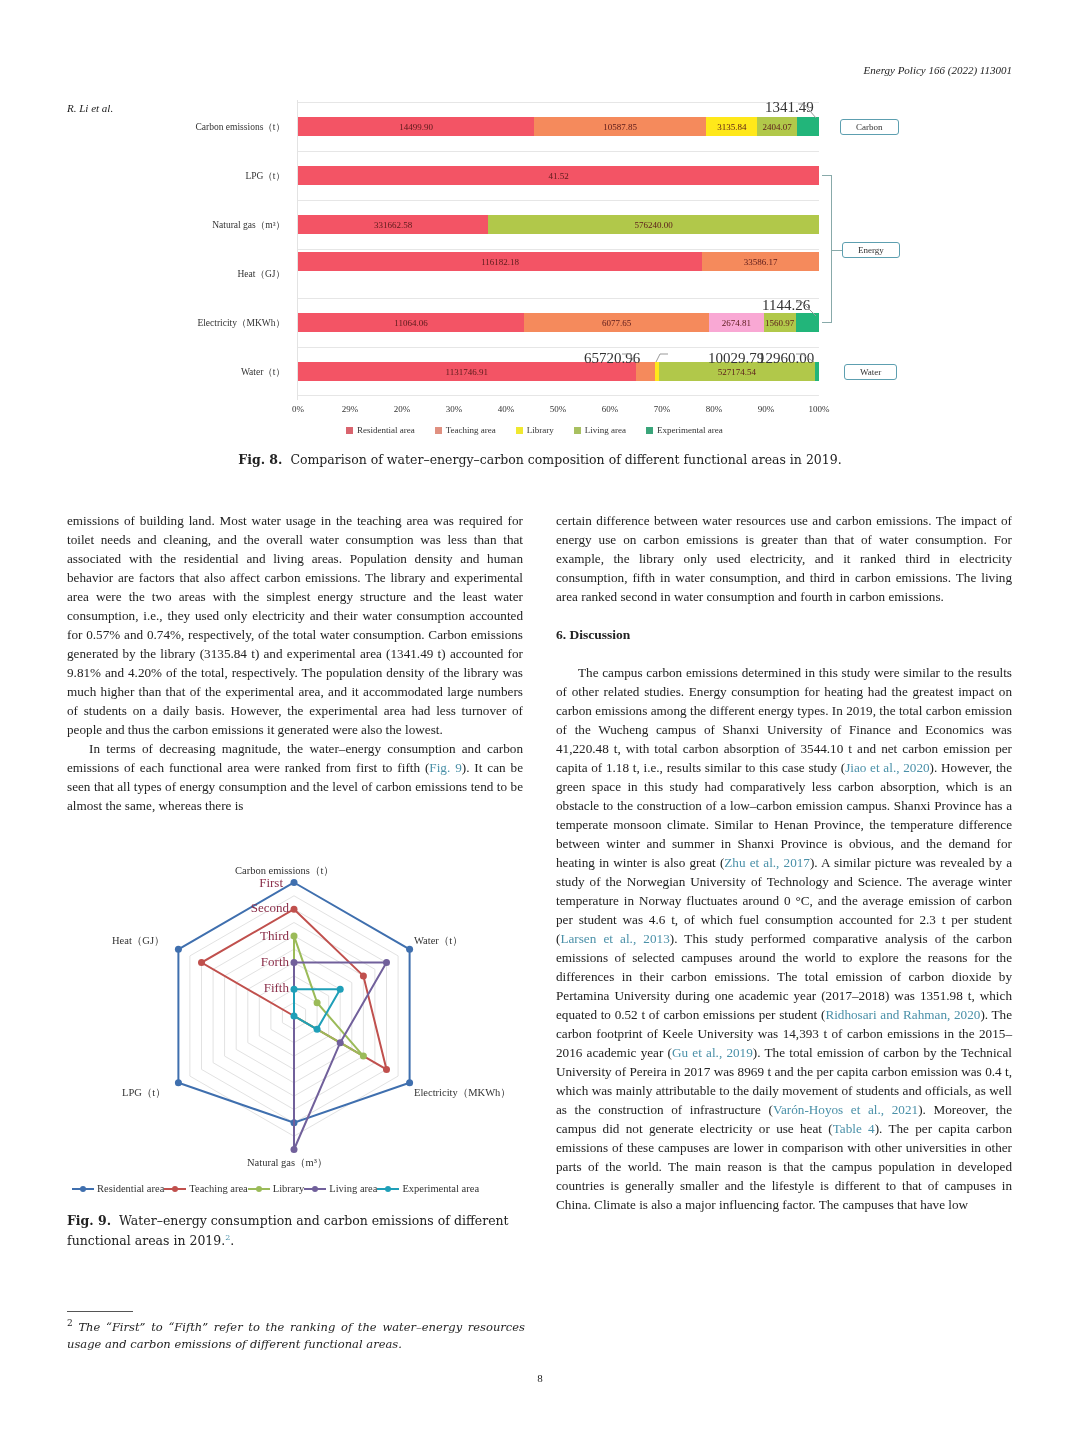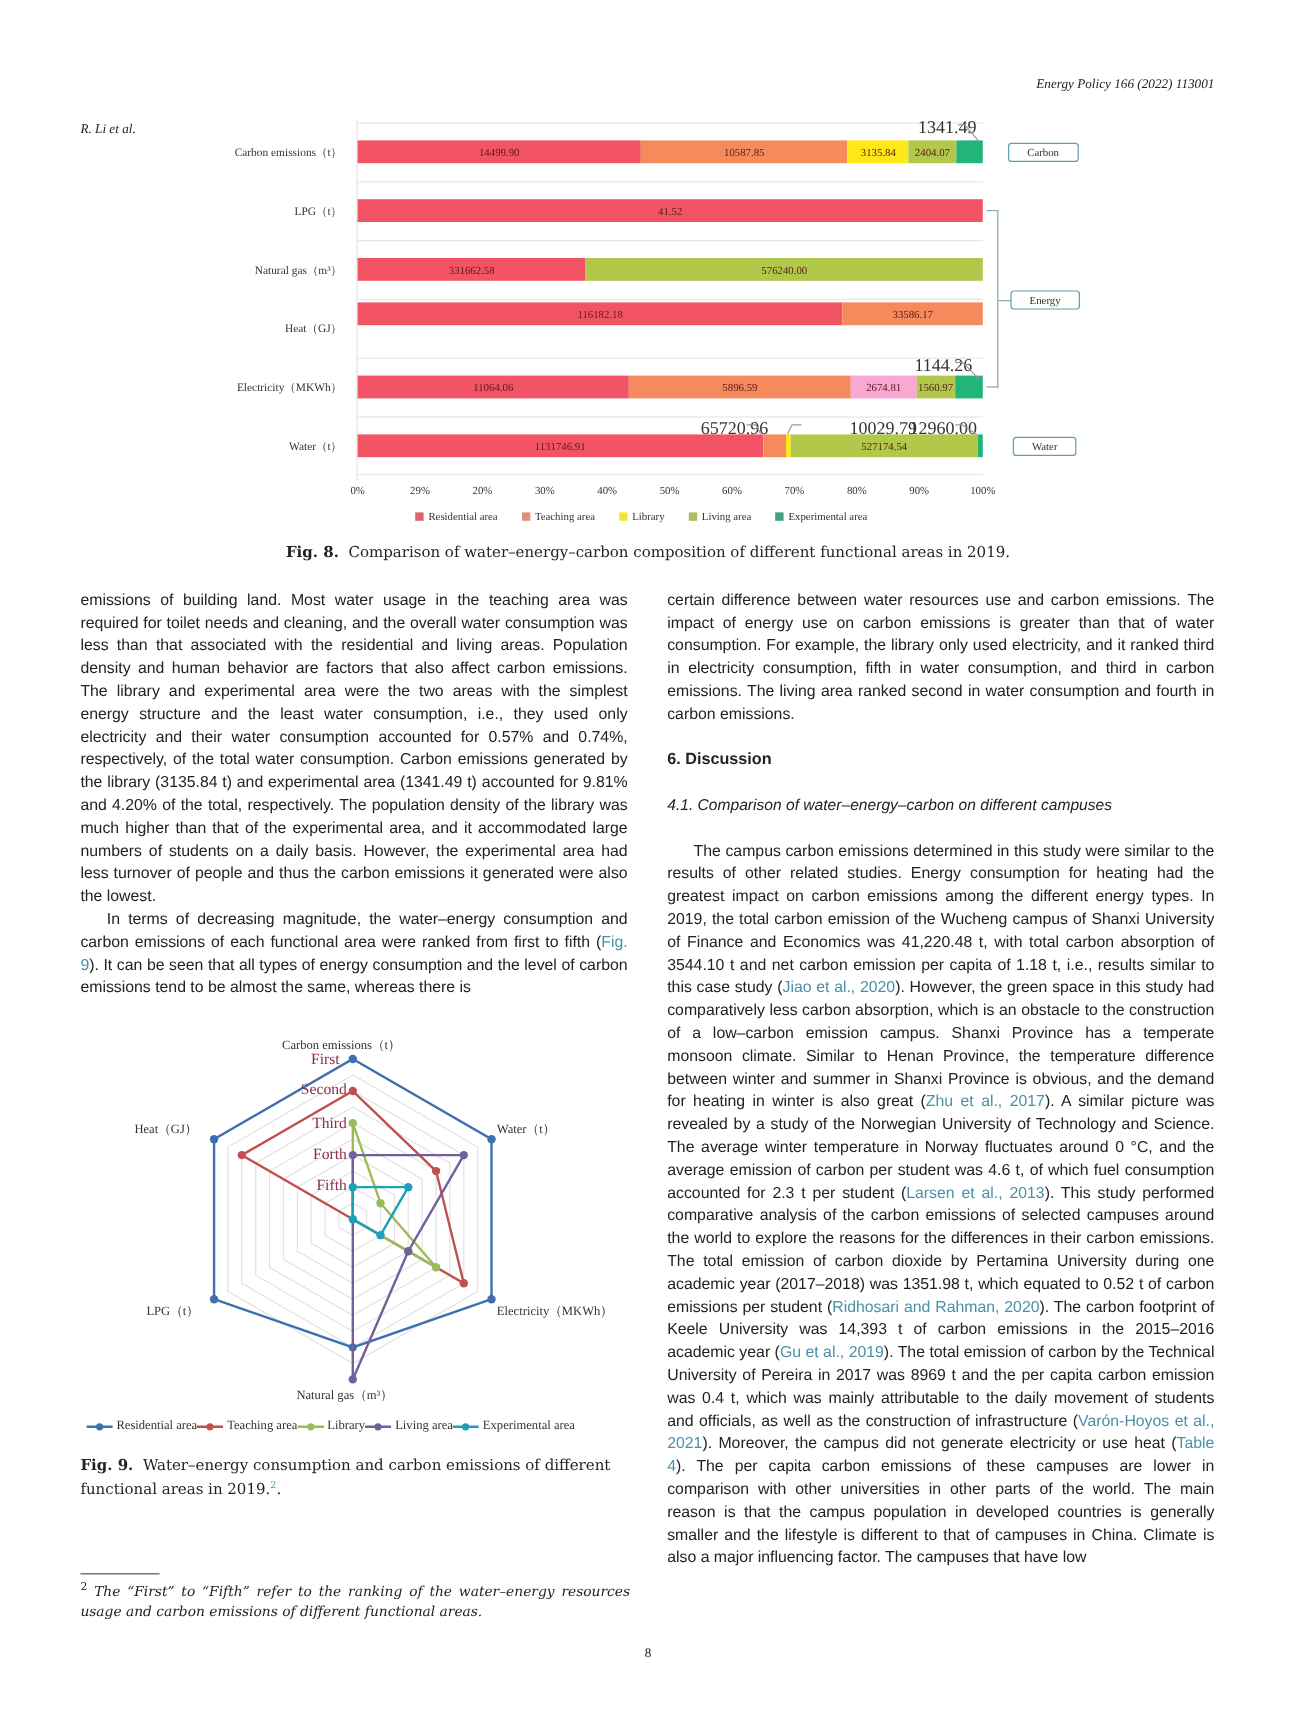--- a/index.html
+++ b/index.html
@@ -19,21 +19,21 @@
   .tick { position: absolute; top: 314px; font-size: 9px; font-family: "Liberation Serif", serif; color: #333; transform: translateX(-50%); }
   .legend8 { position: absolute; top: 335px; left: 346px; display: flex; gap: 20px; font-size: 9px; font-family: "Liberation Serif", serif; color: #333; }
   .legend8 .item { display: flex; align-items: center; gap: 4px; }
   .legend8 .sw { width: 7px; height: 7px; display: inline-block; }
   .group-box { position: absolute; border: 1px solid #5d9fb0; border-radius: 3px; font-size: 9px; font-family: "Liberation Serif", serif; padding: 2px 15px; background: #fff; color: #333; }
   .bracket { position: absolute; border: 1px solid #8aa; border-left: none; }
   .caption { position: absolute; left: 0; width: 1080px; text-align: center; font-size: 12.5px; font-family: "DejaVu Serif", serif; }
   .caption b { font-weight: bold; }
 
   
-  .col { position: absolute; width: 456px; font-size: 13.2px; line-height: 19px; text-align: justify; font-family: Liberation Sans, sans-serif; color: #222; }
+  .col { position: absolute; width: 456px; font-size: 13.2px; line-height: 19px; text-align: justify; font-family: Liberation Serif, serif; color: #222; margin-top: 21px; }
   .col p { margin: 0; }
   .col p.indent { text-indent: 22px; }
   .link { color: #4a90a8; }
   .sec-head { font-weight: bold; font-size: 13.5px; }
   .subsec-head { font-style: italic; font-size: 13px; }
 
   
   .fig9 { position: absolute; left: 67px; top: 860px; width: 460px; height: 340px; }
   .radar-label { position: absolute; font-size: 10.5px; font-family: "Liberation Serif", serif; color: #333; white-space: nowrap; }
   .rank-label { position: absolute; font-size: 13px; font-family: "Liberation Serif", serif; color: #8b2f4a; white-space: nowrap; text-align: right; }
@@ -87,21 +87,21 @@
 
   <div class="bar-label" style="top:178px">Heat（GJ）</div>
   <div class="bar" style="top:162px">
     <div class="seg" style="width:77.6%;background:#f35465">116182.18</div>
     <div class="seg" style="width:22.4%;background:#f58a5c">33586.17</div>
   </div>
 
   <div class="bar-label" style="top:227px">Electricity（MKWh）</div>
   <div class="bar" style="top:223px">
     <div class="seg" style="width:43.4%;background:#f35465">11064.06</div>
-    <div class="seg" style="width:35.5%;background:#f58a5c">5896.59</div>
+    <div class="seg" style="width:35.5%;background:#f58a5c">6077.65</div>
     <div class="seg" style="width:10.5%;background:#f9a8d4">2674.81</div>
     <div class="seg" style="width:6.1%;background:#b1c84a">1560.97</div>
     <div class="seg" style="width:4.5%;background:#22b57a"></div>
   </div>
   <div class="callout" style="left:762px;top:207px">1144.26</div>
   <svg style="position:absolute;left:796px;top:210px" width="24" height="18">
       <polyline points="0,2 6,2 20,16" fill="none" stroke="#999" stroke-width="1"></polyline>
     </svg>
 
   <div class="bar-label" style="top:276px">Water（t）</div>
@@ -291,17 +291,16 @@
 </div>
 
 <div class="footnote-rule"></div>
 <div class="footnote">
   <sup style="font-style:normal;font-size:9px">2</sup>&nbsp;<span>The “First” to “Fifth” refer to the ranking of the water–energy resources usage and carbon emissions of different functional areas.</span>
 </div>
 
 <div class="col" style="left:556px;top:490px">
   <p>certain difference between water resources use and carbon emissions. The impact of energy use on carbon emissions is greater than that of water consumption. For example, the library only used electricity, and it ranked third in electricity consumption, fifth in water consumption, and third in carbon emissions. The living area ranked second in water consumption and fourth in carbon emissions.</p>
   <p class="sec-head" style="margin-top:19px">6.  Discussion</p>
-  <p class="subsec-head" style="margin-top:19px">4.1.  Comparison of water–energy–carbon on different campuses</p>
   <p class="indent" style="margin-top:19px"><span>The campus carbon emissions determined in this study were similar to the results of other related studies. Energy consumption for heating had the greatest impact on carbon emissions among the different energy types. In 2019, the total carbon emission of the Wucheng campus of Shanxi University of Finance and Economics was 41,220.48 t, with total carbon absorption of 3544.10 t and net carbon emission per capita of 1.18 t, i.e., results similar to this case study (</span><span class="link">Jiao et al., 2020</span><span>). However, the green space in this study had comparatively less carbon absorption, which is an obstacle to the construction of a low–carbon emission campus. Shanxi Province has a temperate monsoon climate. Similar to Henan Province, the temperature difference between winter and summer in Shanxi Province is obvious, and the demand for heating in winter is also great (</span><span class="link">Zhu et al., 2017</span><span>). A similar picture was revealed by a study of the Norwegian University of Technology and Science. The average winter temperature in Norway fluctuates around 0 °C, and the average emission of carbon per student was 4.6 t, of which fuel consumption accounted for 2.3 t per student (</span><span class="link">Larsen et al., 2013</span><span>). This study performed comparative analysis of the carbon emissions of selected campuses around the world to explore the reasons for the differences in their carbon emissions. The total emission of carbon dioxide by Pertamina University during one academic year (2017–2018) was 1351.98 t, which equated to 0.52 t of carbon emissions per student (</span><span class="link">Ridhosari and Rahman, 2020</span><span>). The carbon footprint of Keele University was 14,393 t of carbon emissions in the 2015–2016 academic year (</span><span class="link">Gu et al., 2019</span><span>). The total emission of carbon by the Technical University of Pereira in 2017 was 8969 t and the per capita carbon emission was 0.4 t, which was mainly attributable to the daily movement of students and officials, as well as the construction of infrastructure (</span><span class="link">Varón-Hoyos et al., 2021</span><span>). Moreover, the campus did not generate electricity or use heat (</span><span class="link">Table 4</span><span>). The per capita carbon emissions of these campuses are lower in comparison with other universities in other parts of the world. The main reason is that the campus population in developed countries is generally smaller and the lifestyle is different to that of campuses in China. Climate is also a major influencing factor. The campuses that have low</span></p>
 </div>
 
 <div class="pagenum">8</div>
 
 </body></html>

